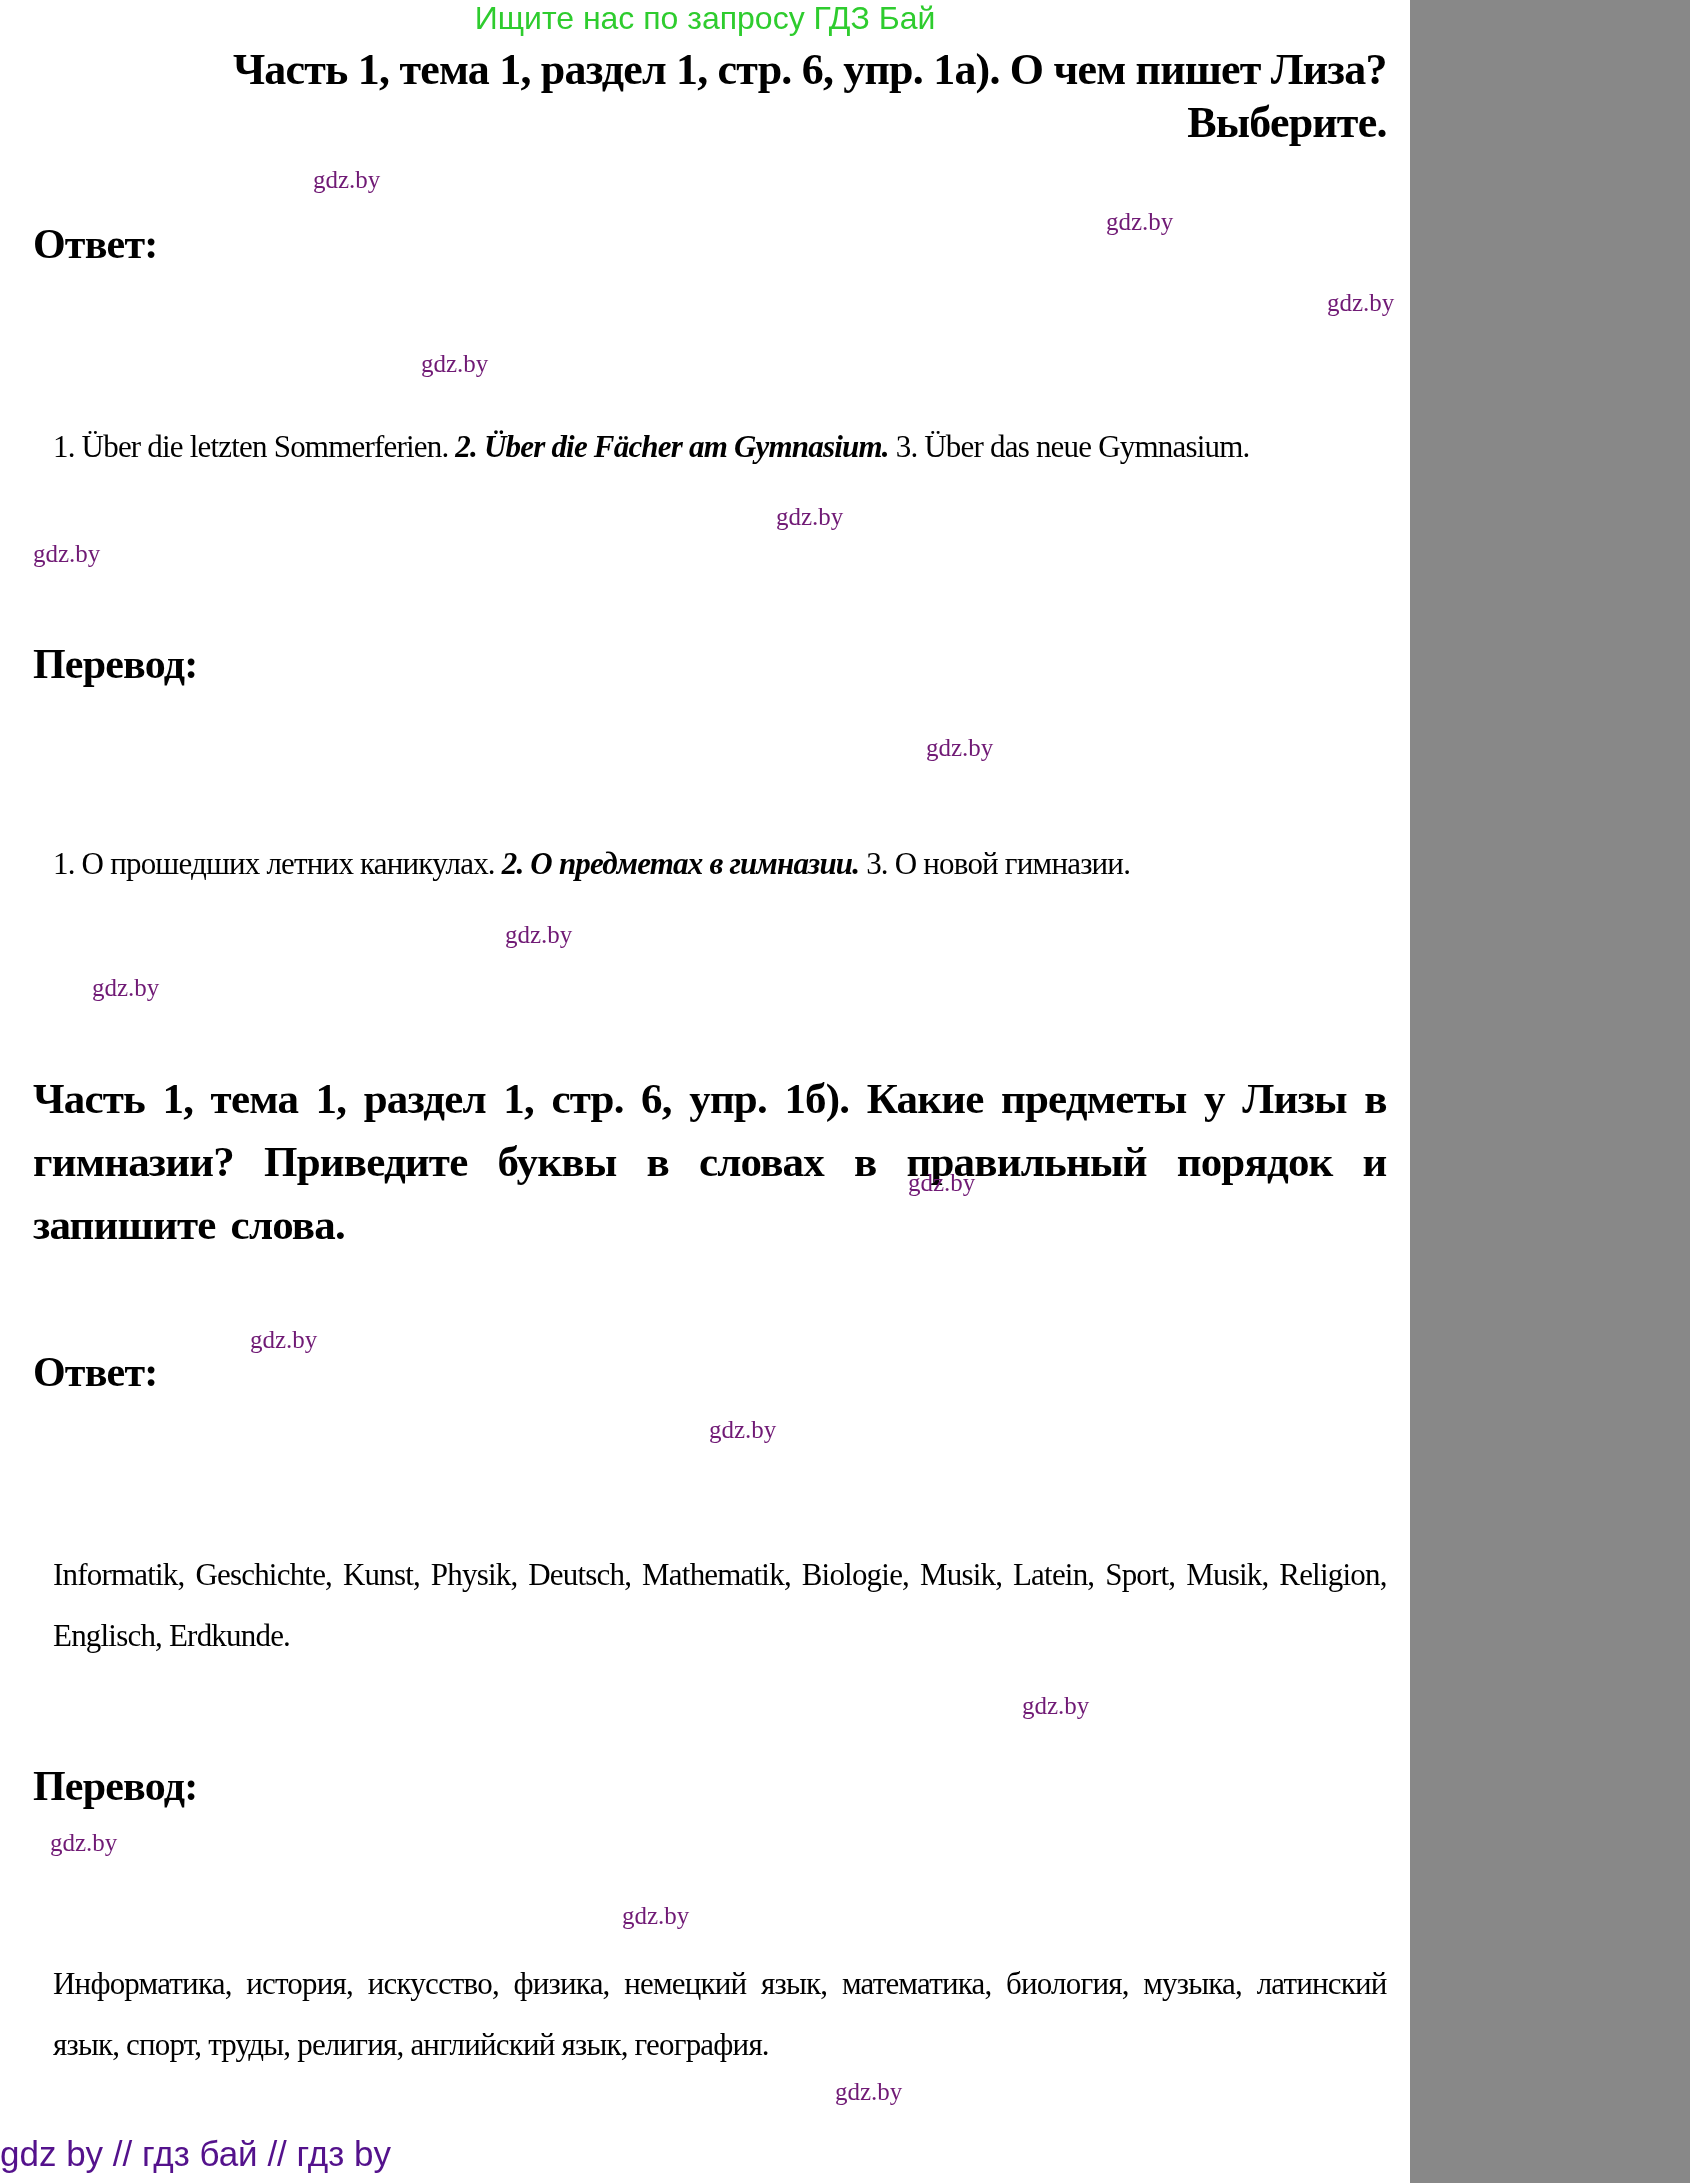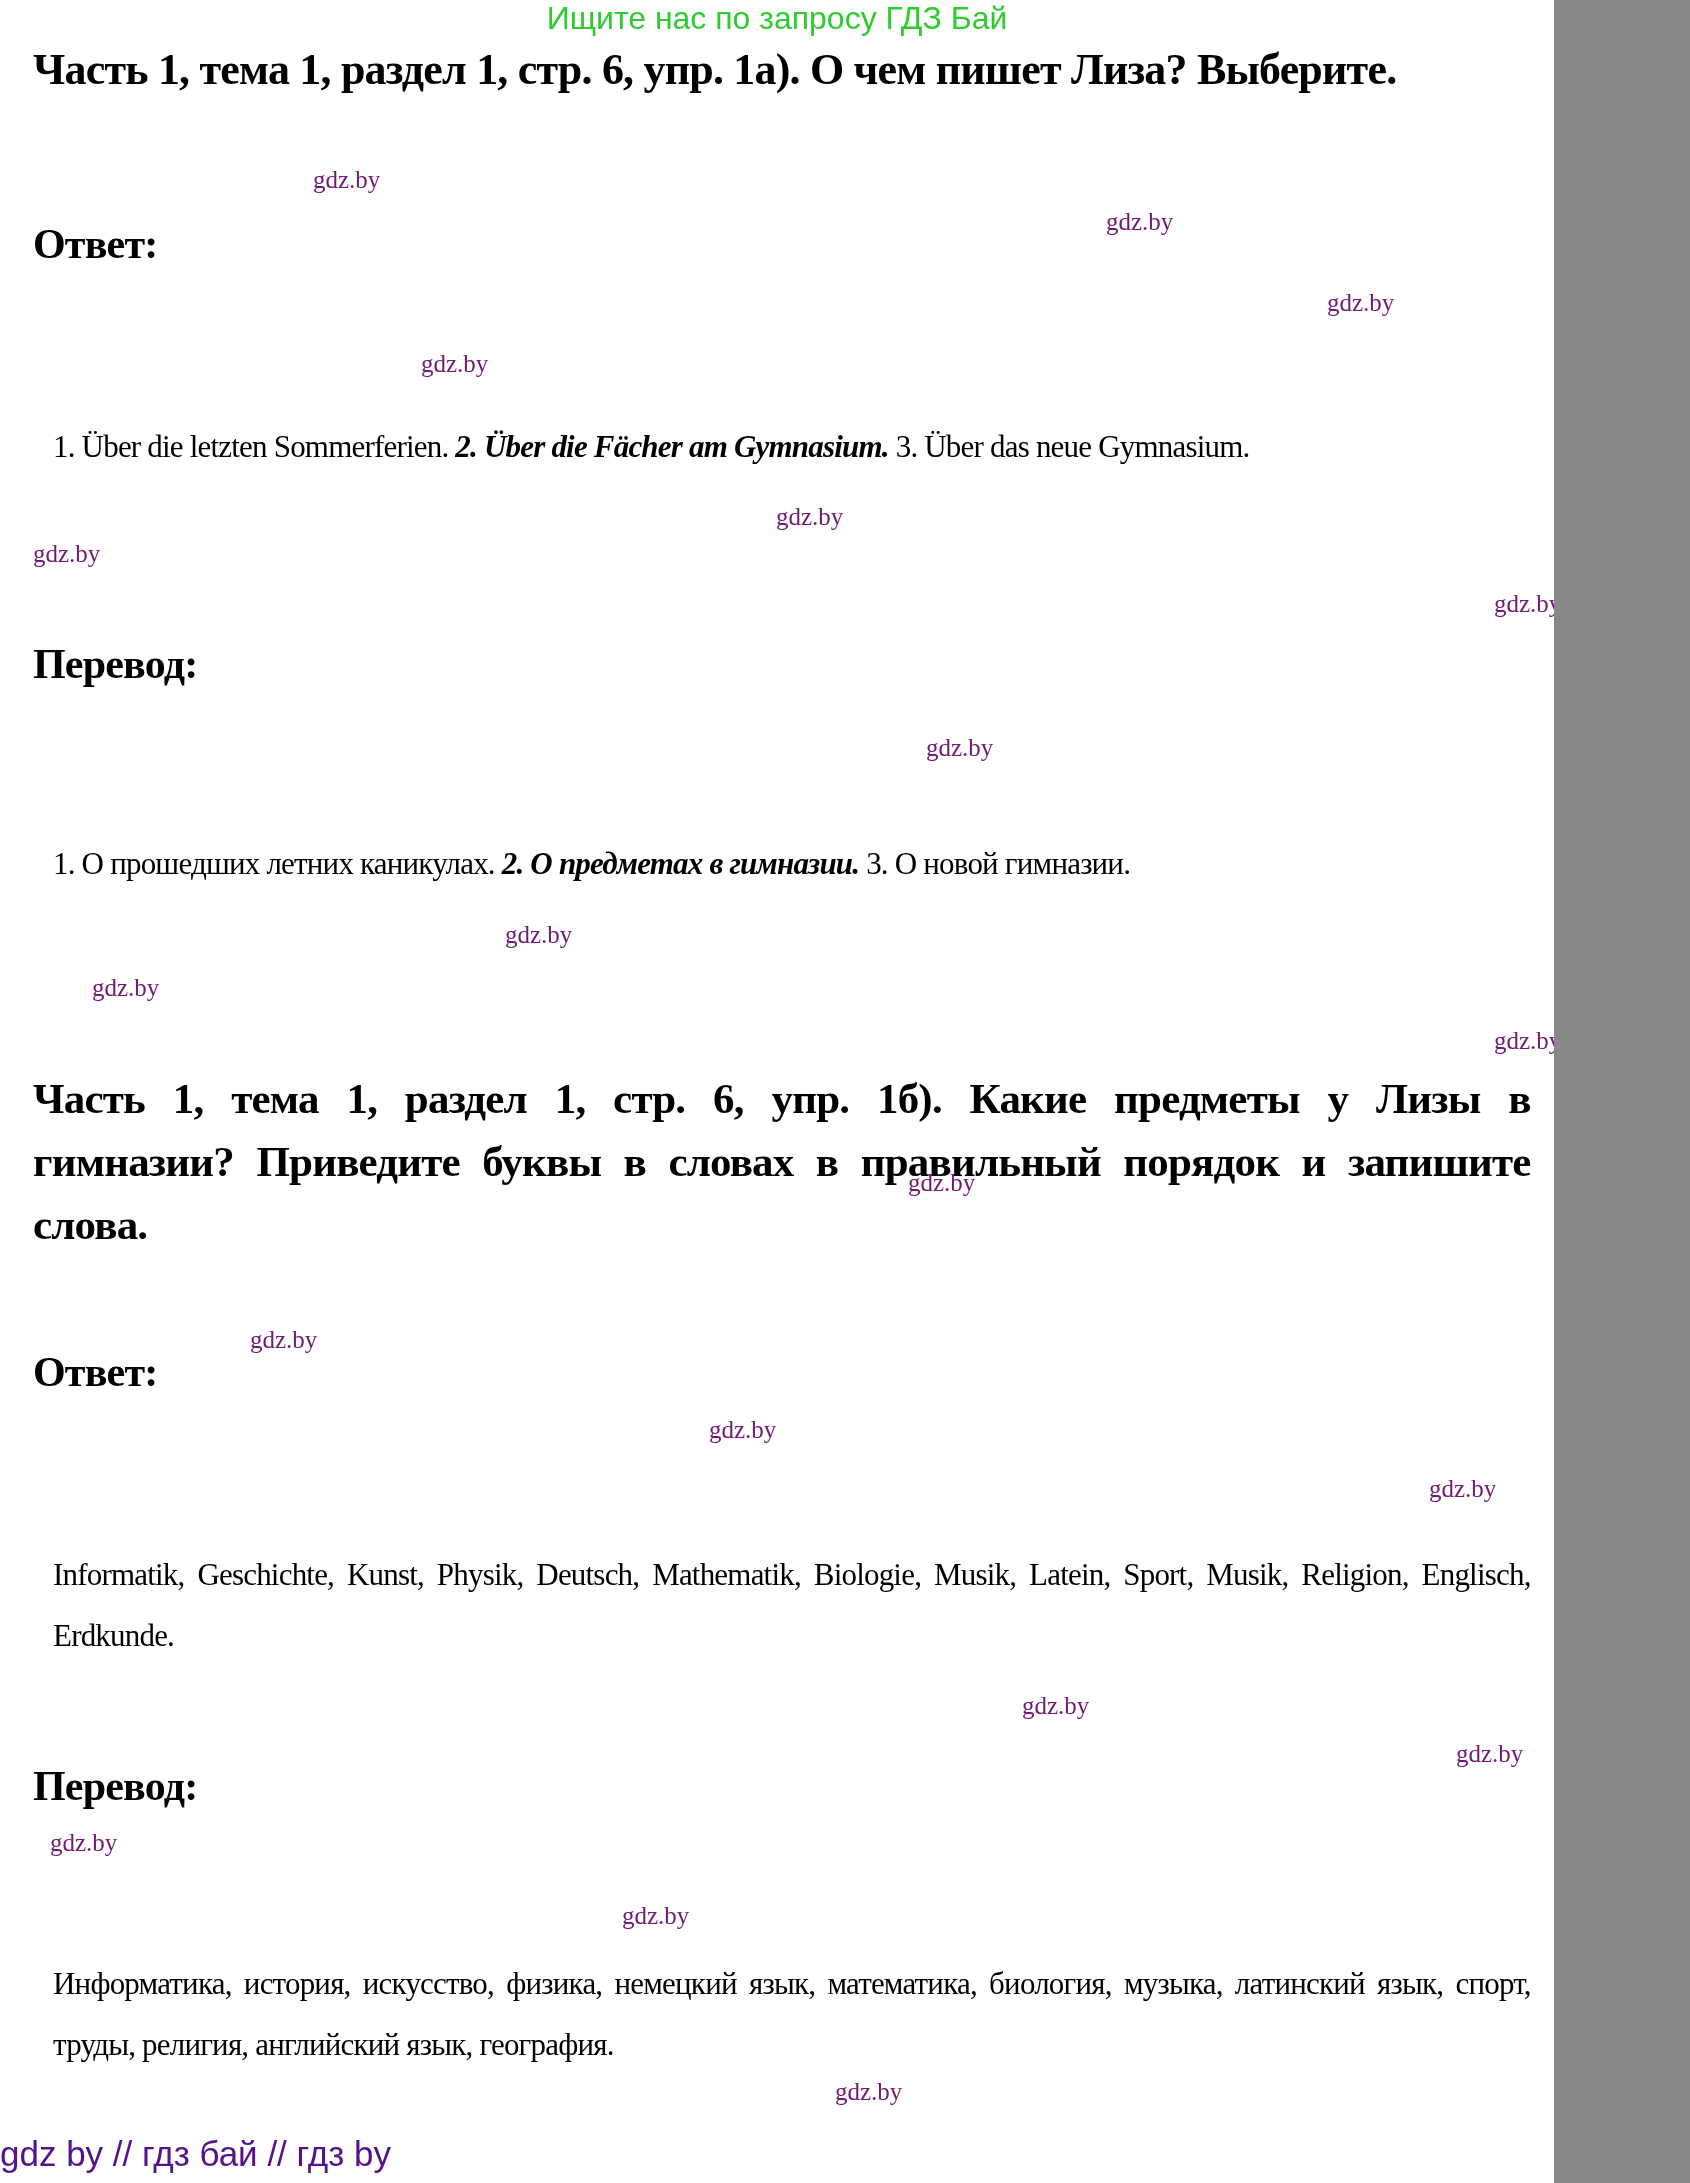--- a/index.html
+++ b/index.html
@@ -1,35 +1,36 @@
 <!DOCTYPE html>
 <html style="font-size:13.4px"><head>
 <meta charset="utf-8">
 <style>
   html,body{margin:0;padding:0;background:#888;}
   .page{
     position:relative;
-    width:1554px;
+    width:1410px;
     height:2183px;
     background:#ffffff;
     font-family:"Liberation Serif", serif;
     color:#000;
     overflow:hidden;
   }
   .promo{
     position:absolute; top:0; left:0; right:0;
     text-align:center;
     font-family:"Liberation Sans", sans-serif;
     font-size:32px; line-height:37px;
     color:#2ecc2e;
   }
   .heading{
     position:absolute; left:33px; right:23.4px;
     font-weight:bold;
     letter-spacing:-0.8px;
+    text-align:right;
   }
   .h1a{ top:43px; font-size:44px; line-height:53px; }
   .h1b{ top:1067px; font-size:43px; line-height:63px; text-align:justify; word-spacing:5px; }
   .label{
     position:absolute; left:33px;
     font-size:42px; line-height:50px; font-weight:bold;
     letter-spacing:-0.8px;
     text-align:center;
   }
   .body-par{

